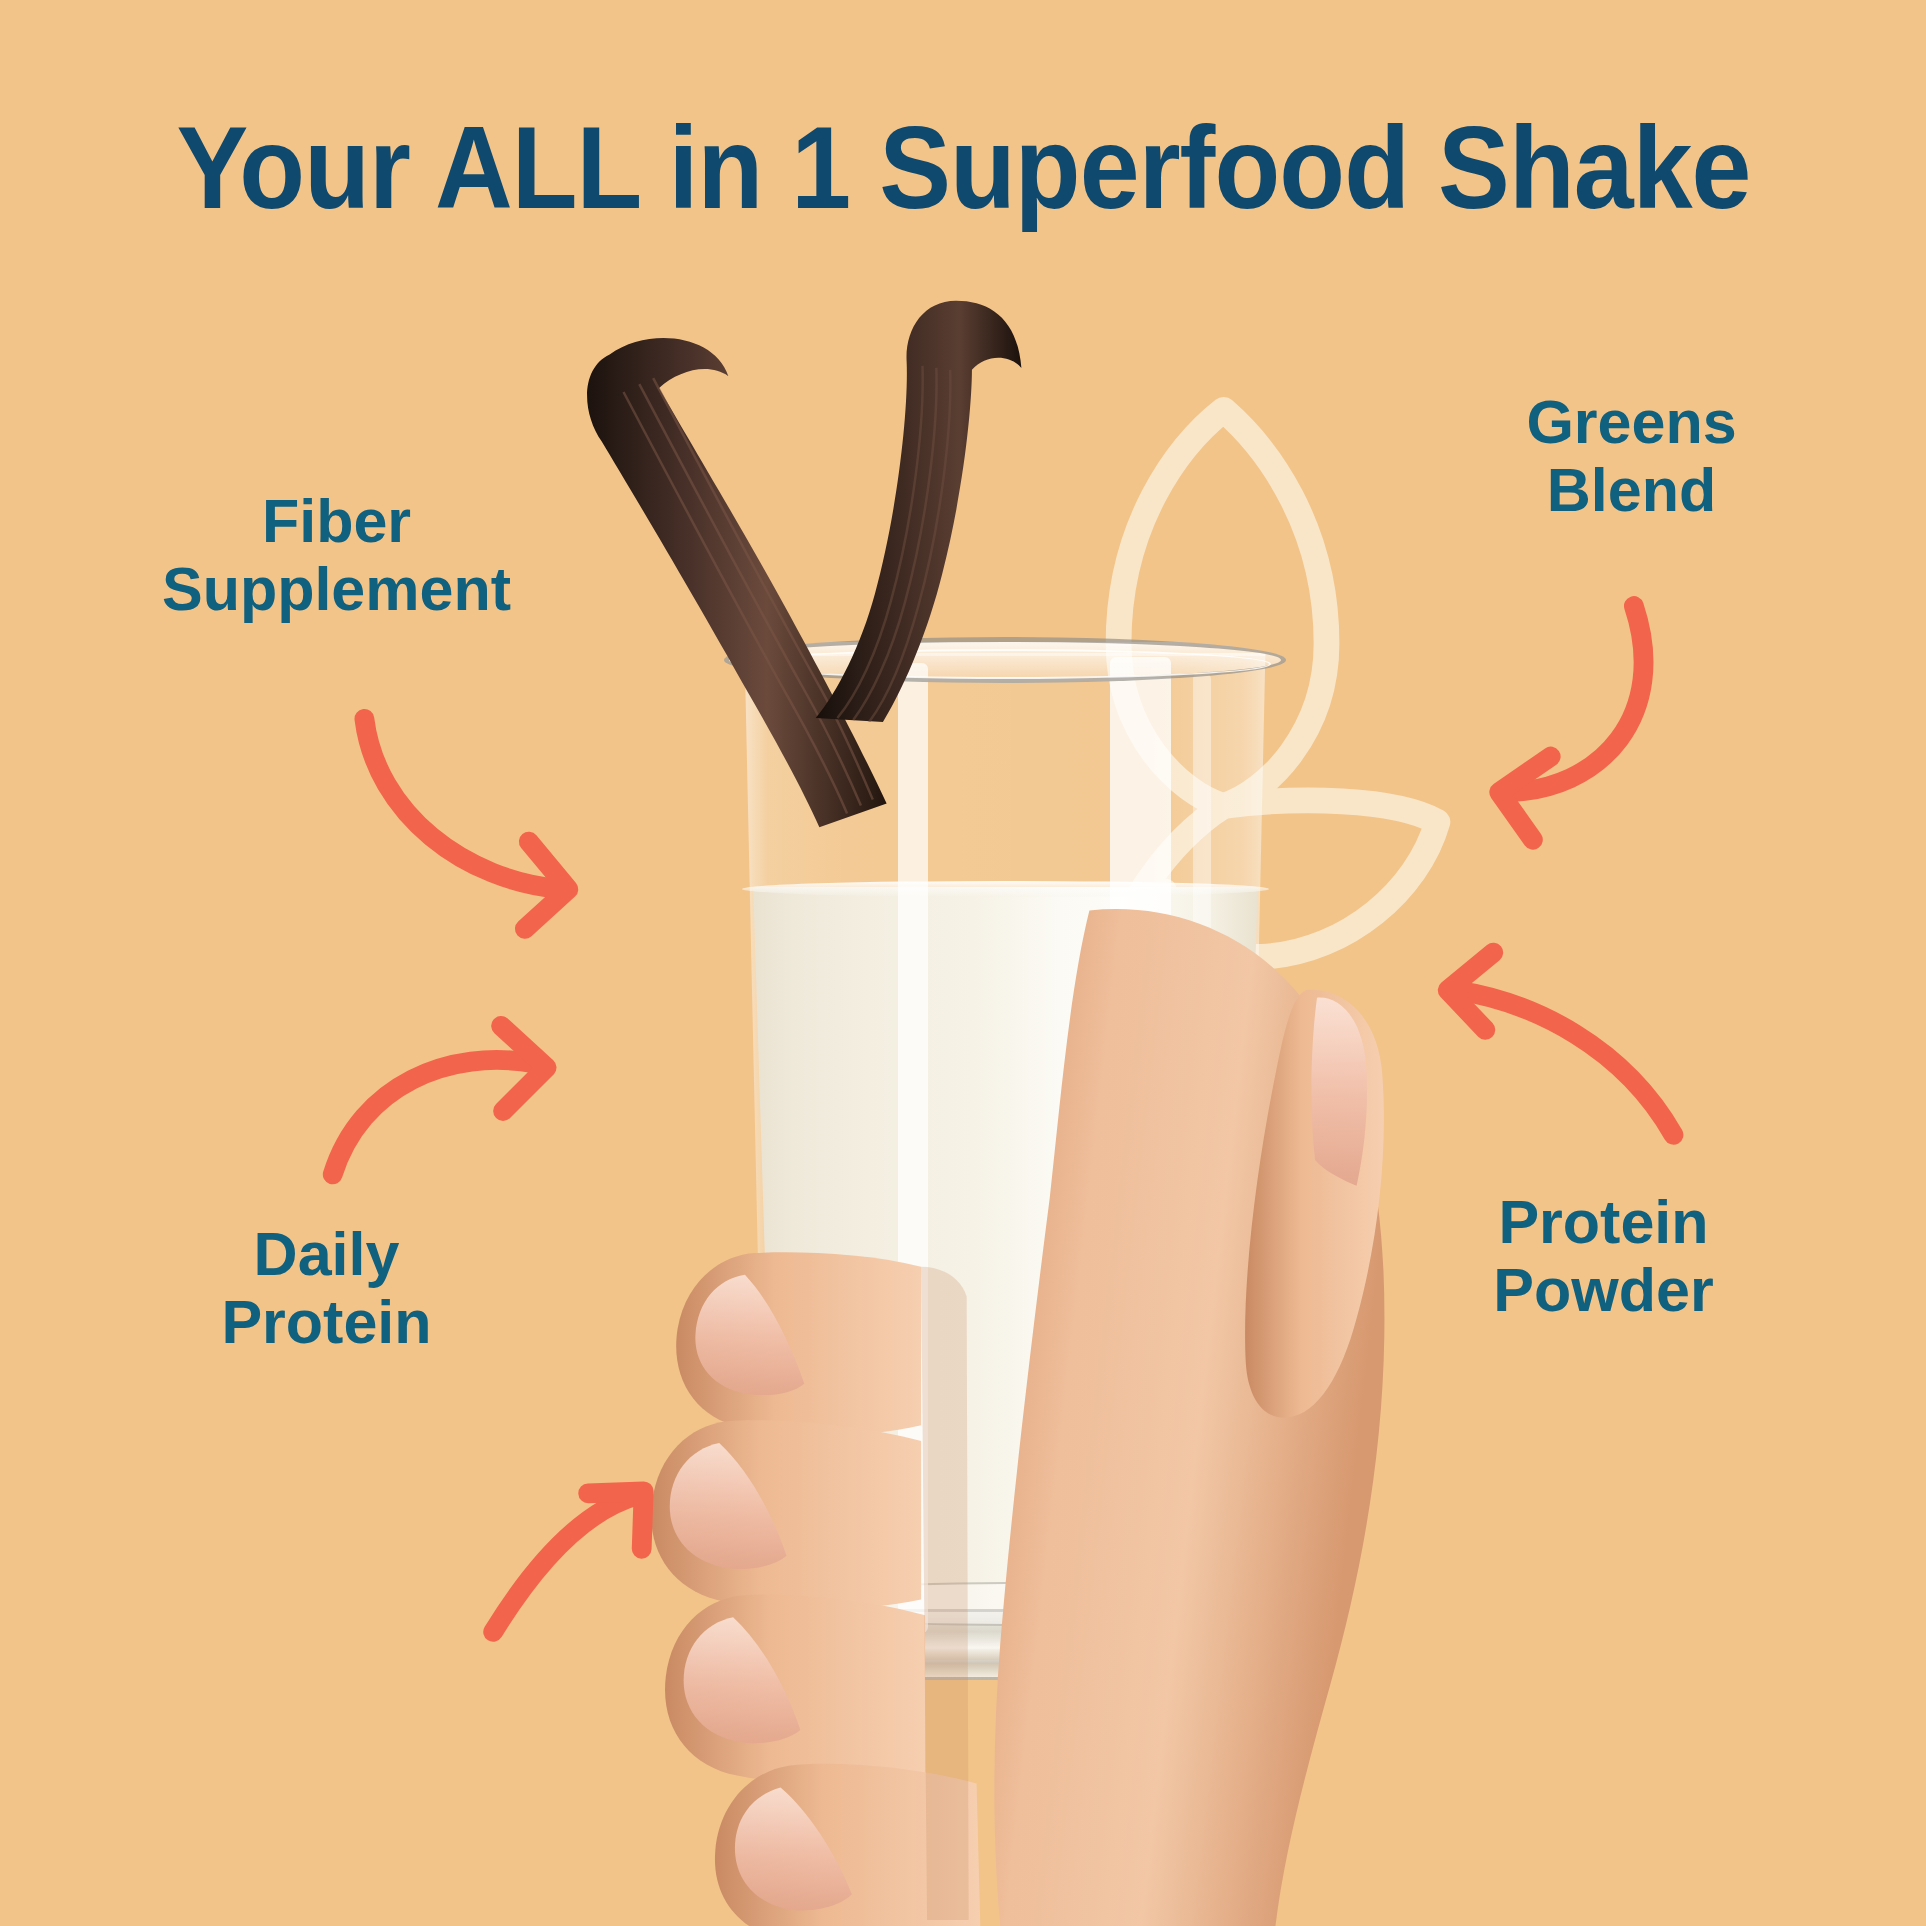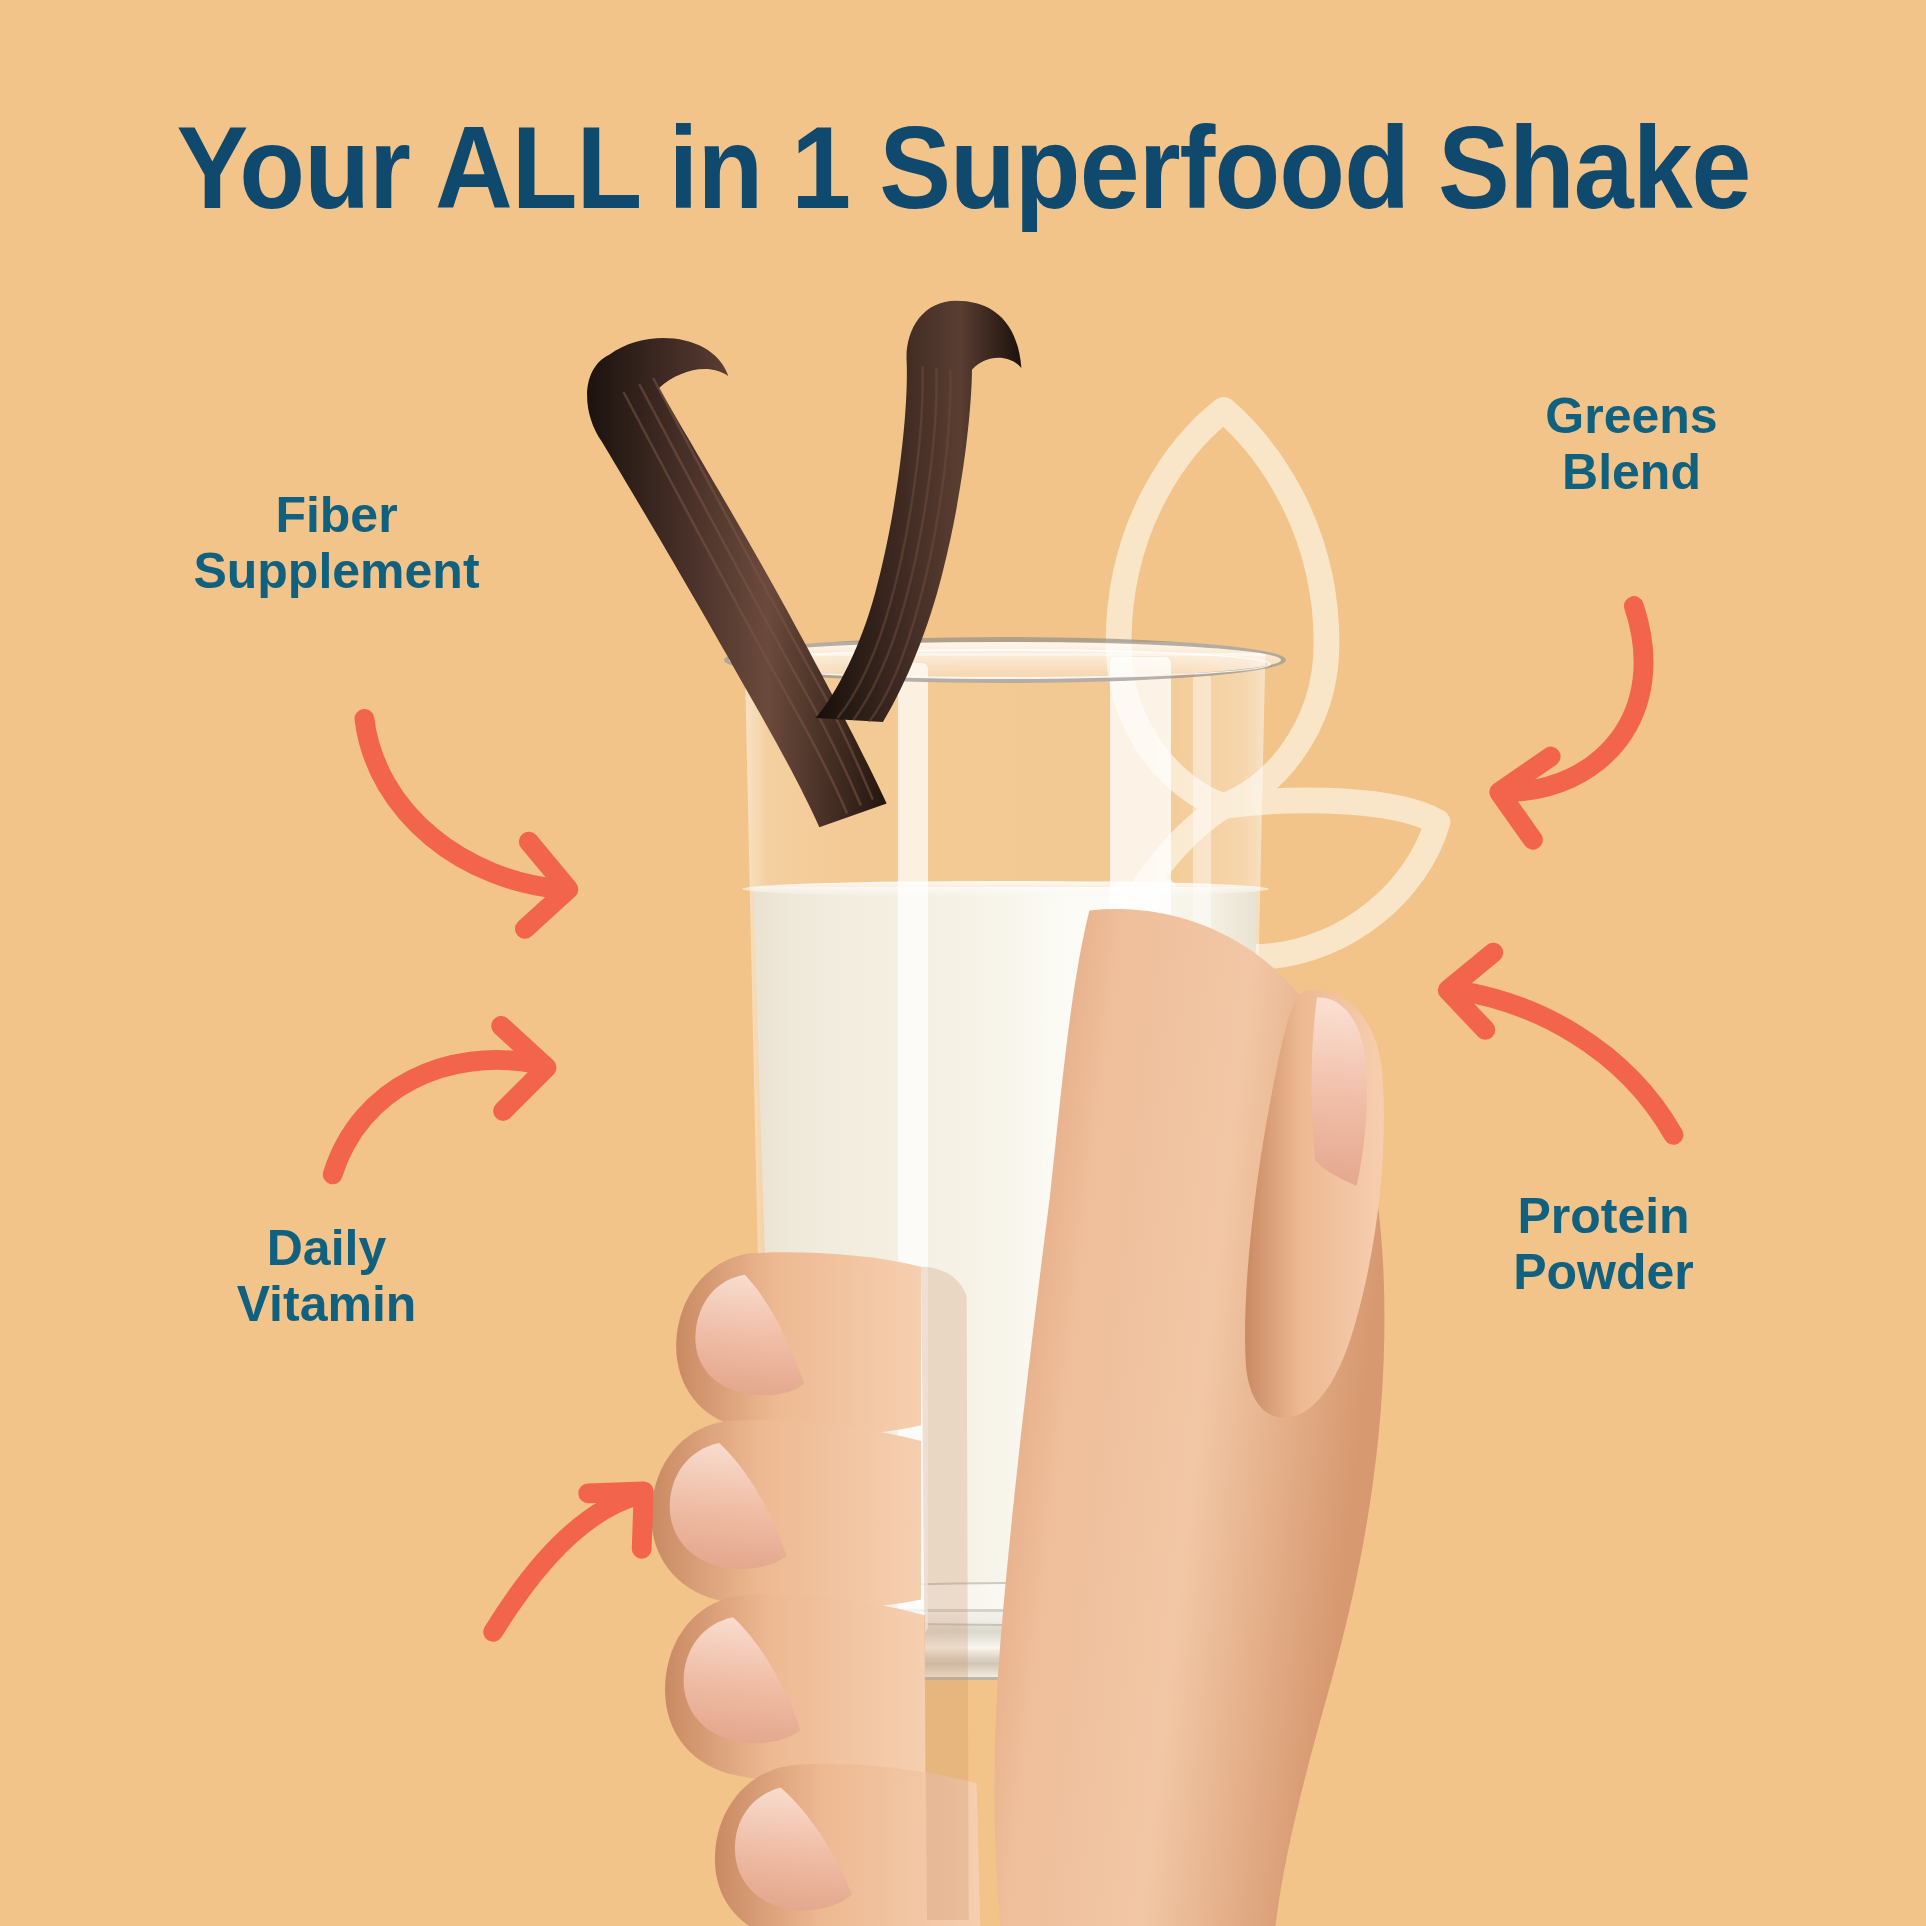--- a/index.html
+++ b/index.html
@@ -33,21 +33,21 @@
     transform-origin: 50% 50%;
     white-space: nowrap;
   }
 
   
   .callout {
     position: absolute;
     color: #10607F;
     font-family: "Liberation Sans", sans-serif;
     font-weight: bold;
-    font-size: 50px;
+    font-size: 61px;
     line-height: 1.12;
     text-align: center;
     white-space: pre-line;
   }
   #label-fiber      { left: 69px;   top: 487px;  width: 535px; }
   #label-greens     { left: 1374px; top: 388px;  width: 515px; }
   #label-vitamin    { left: 99px;  top: 1220px; width: 455px; }
   #label-protein    { left: 1356px; top: 1188px; width: 495px; }
   #label-antiox     { left: 188px;  top: 1651px; width: 614px; }
 
@@ -368,20 +368,20 @@
 
   <div id="headline">Your ALL in 1 Superfood Shake</div>
 
   <div class="callout" id="label-fiber">Fiber
 Supplement</div>
 
   <div class="callout" id="label-greens">Greens
 Blend</div>
 
   <div class="callout" id="label-vitamin">Daily
-Vitamin</div>
+Protein</div>
 
   <div class="callout" id="label-protein">Protein
 Powder</div>
 
 
 </div>
 
 
 </body></html>

